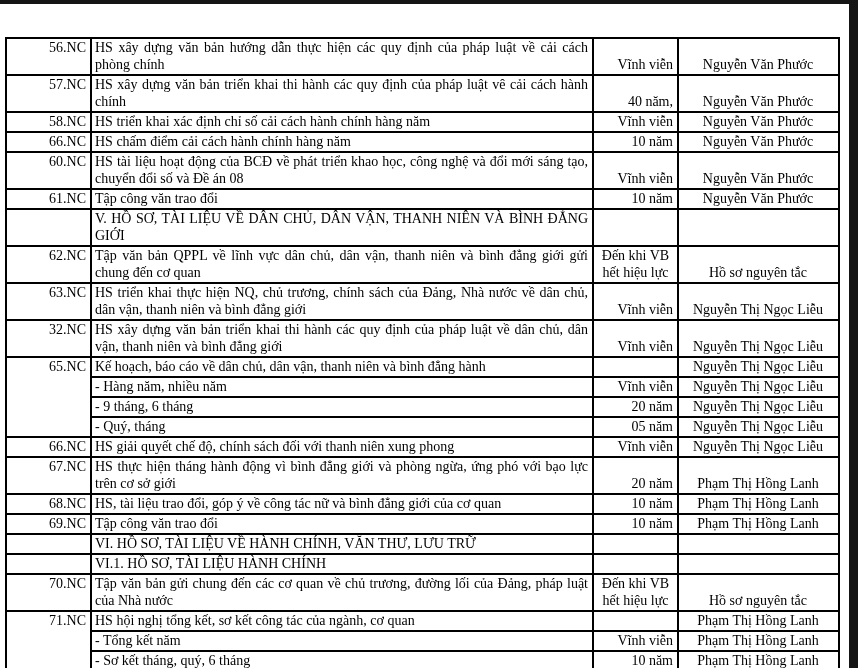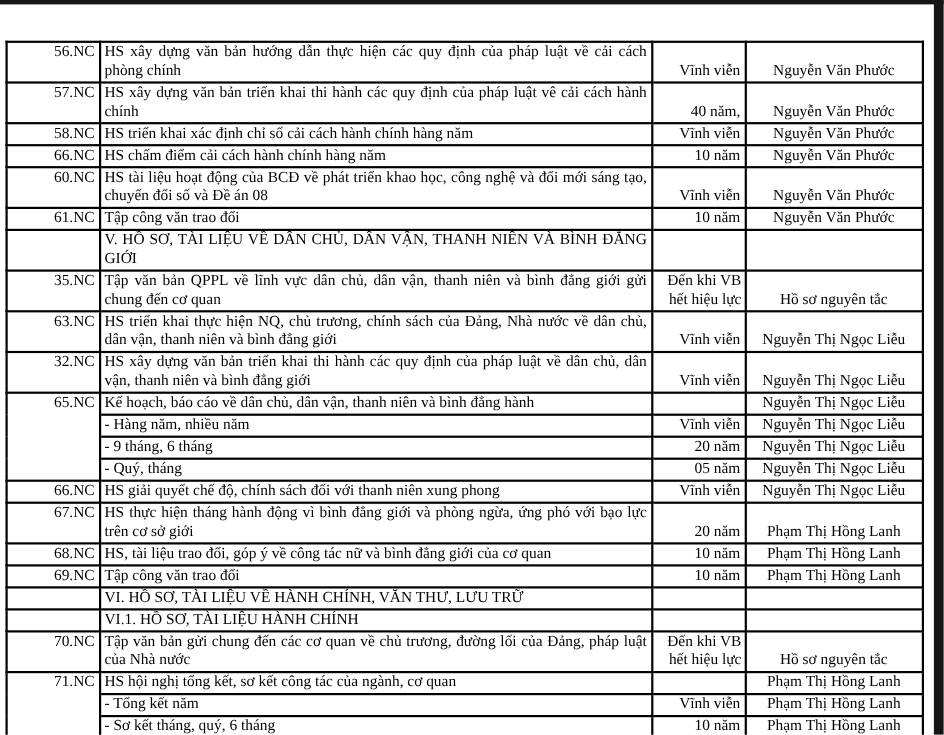--- a/index.html
+++ b/index.html
@@ -54,20 +54,21 @@
   }
   td.col-desc.section {
     font-weight: normal;
   }
   td.col-term {
     vertical-align: bottom;
     text-align: right;
     padding-right: 5px;
   }
   td.col-term.center {
+    text-align: center;
     padding-right: 3px;
   }
   td.col-person {
     vertical-align: bottom;
     text-align: center;
     padding-left: 4px;
     margin-top: 46px;
   }
 </style>
 </head>
@@ -120,21 +121,21 @@
         <td class="col-term">10 năm</td>
         <td class="col-person">Nguyễn Văn Phước</td>
       </tr>
       <tr class="row tall">
         <td class="col-code"></td>
         <td class="col-desc section">V. HỒ SƠ, TÀI LIỆU VỀ DÂN CHỦ, DÂN VẬN, THANH NIÊN VÀ BÌNH ĐẲNG GIỚI</td>
         <td class="col-term"></td>
         <td class="col-person"></td>
       </tr>
       <tr class="row tall">
-        <td class="col-code">35.NC</td>
+        <td class="col-code">62.NC</td>
         <td class="col-desc">Tập văn bản QPPL về lĩnh vực dân chủ, dân vận, thanh niên và bình đẳng giới gửi chung đến cơ quan</td>
         <td class="col-term center">Đến khi VB hết hiệu lực</td>
         <td class="col-person">Hồ sơ nguyên tắc</td>
       </tr>
       <tr class="row tall">
         <td class="col-code">63.NC</td>
         <td class="col-desc">HS triển khai thực hiện NQ, chủ trương, chính sách của Đảng, Nhà nước về dân chủ, dân vận, thanh niên và bình đẳng giới</td>
         <td class="col-term">Vĩnh viễn</td>
         <td class="col-person">Nguyễn Thị Ngọc Liễu</td>
       </tr>

